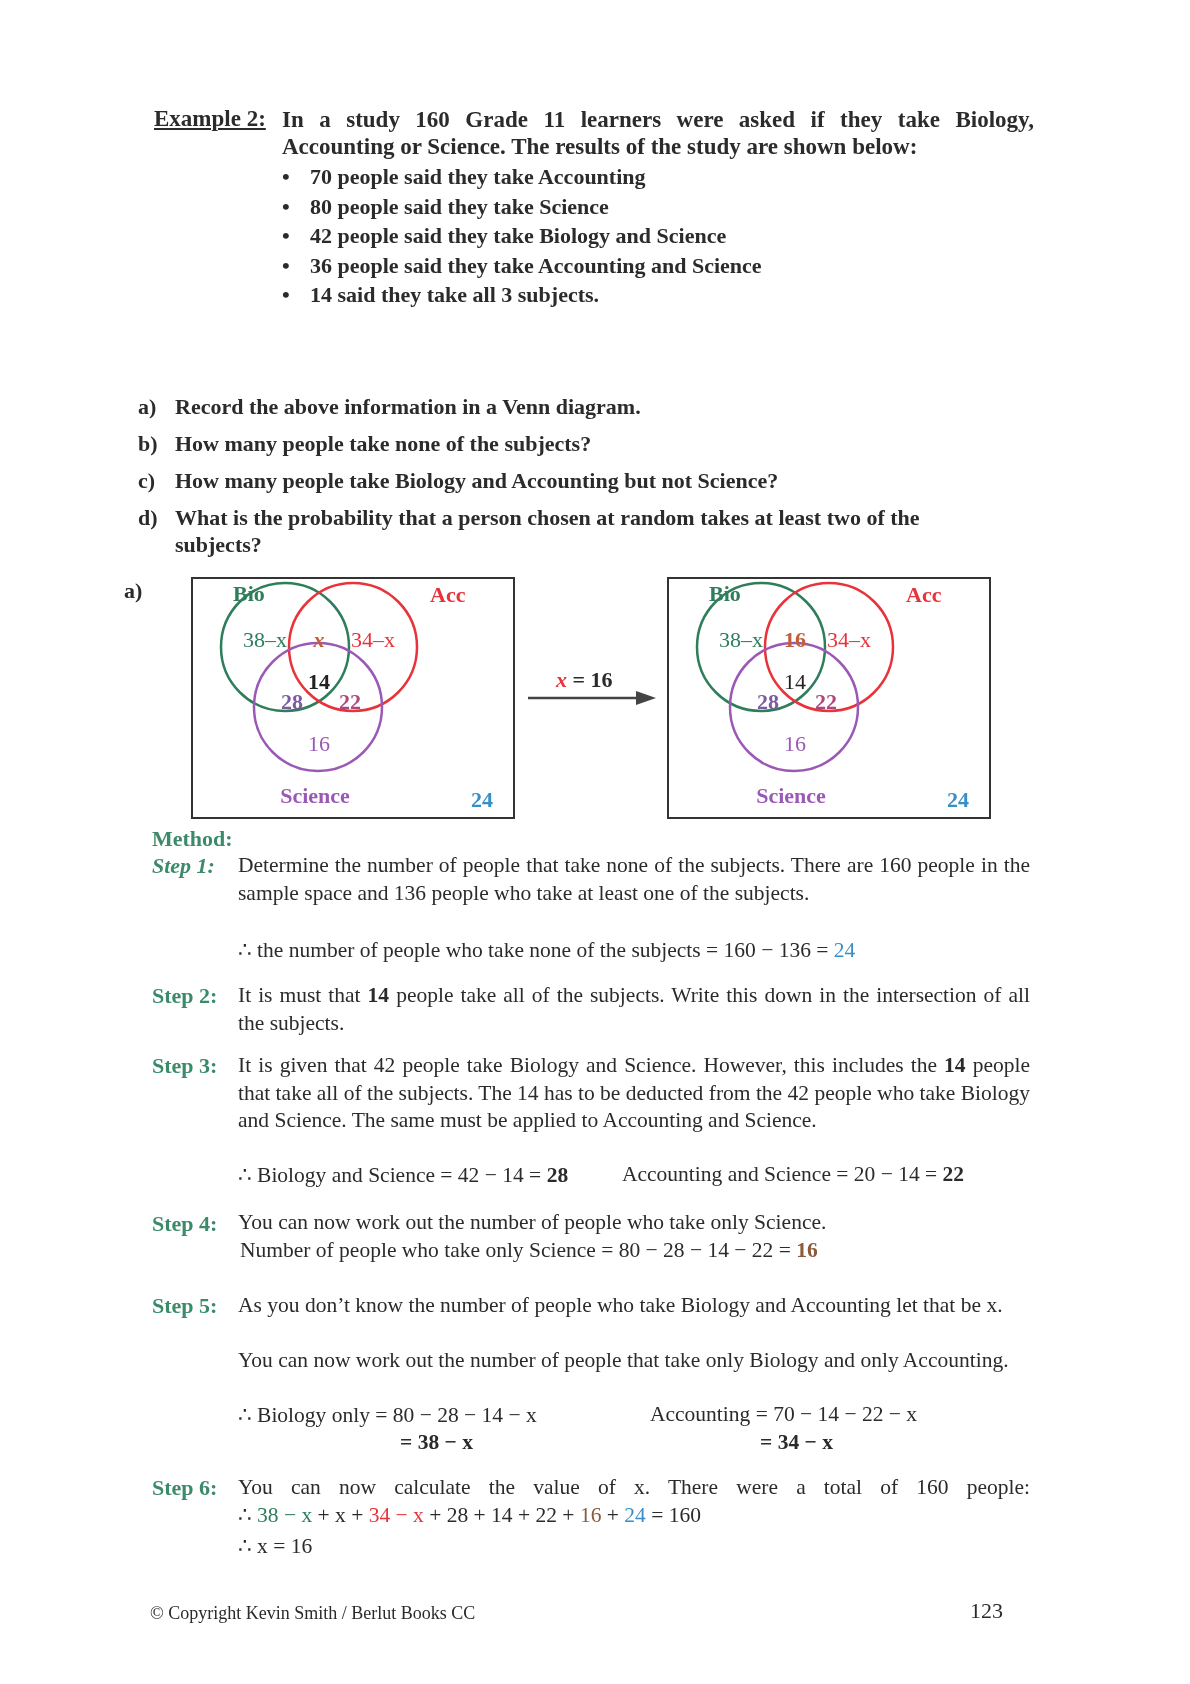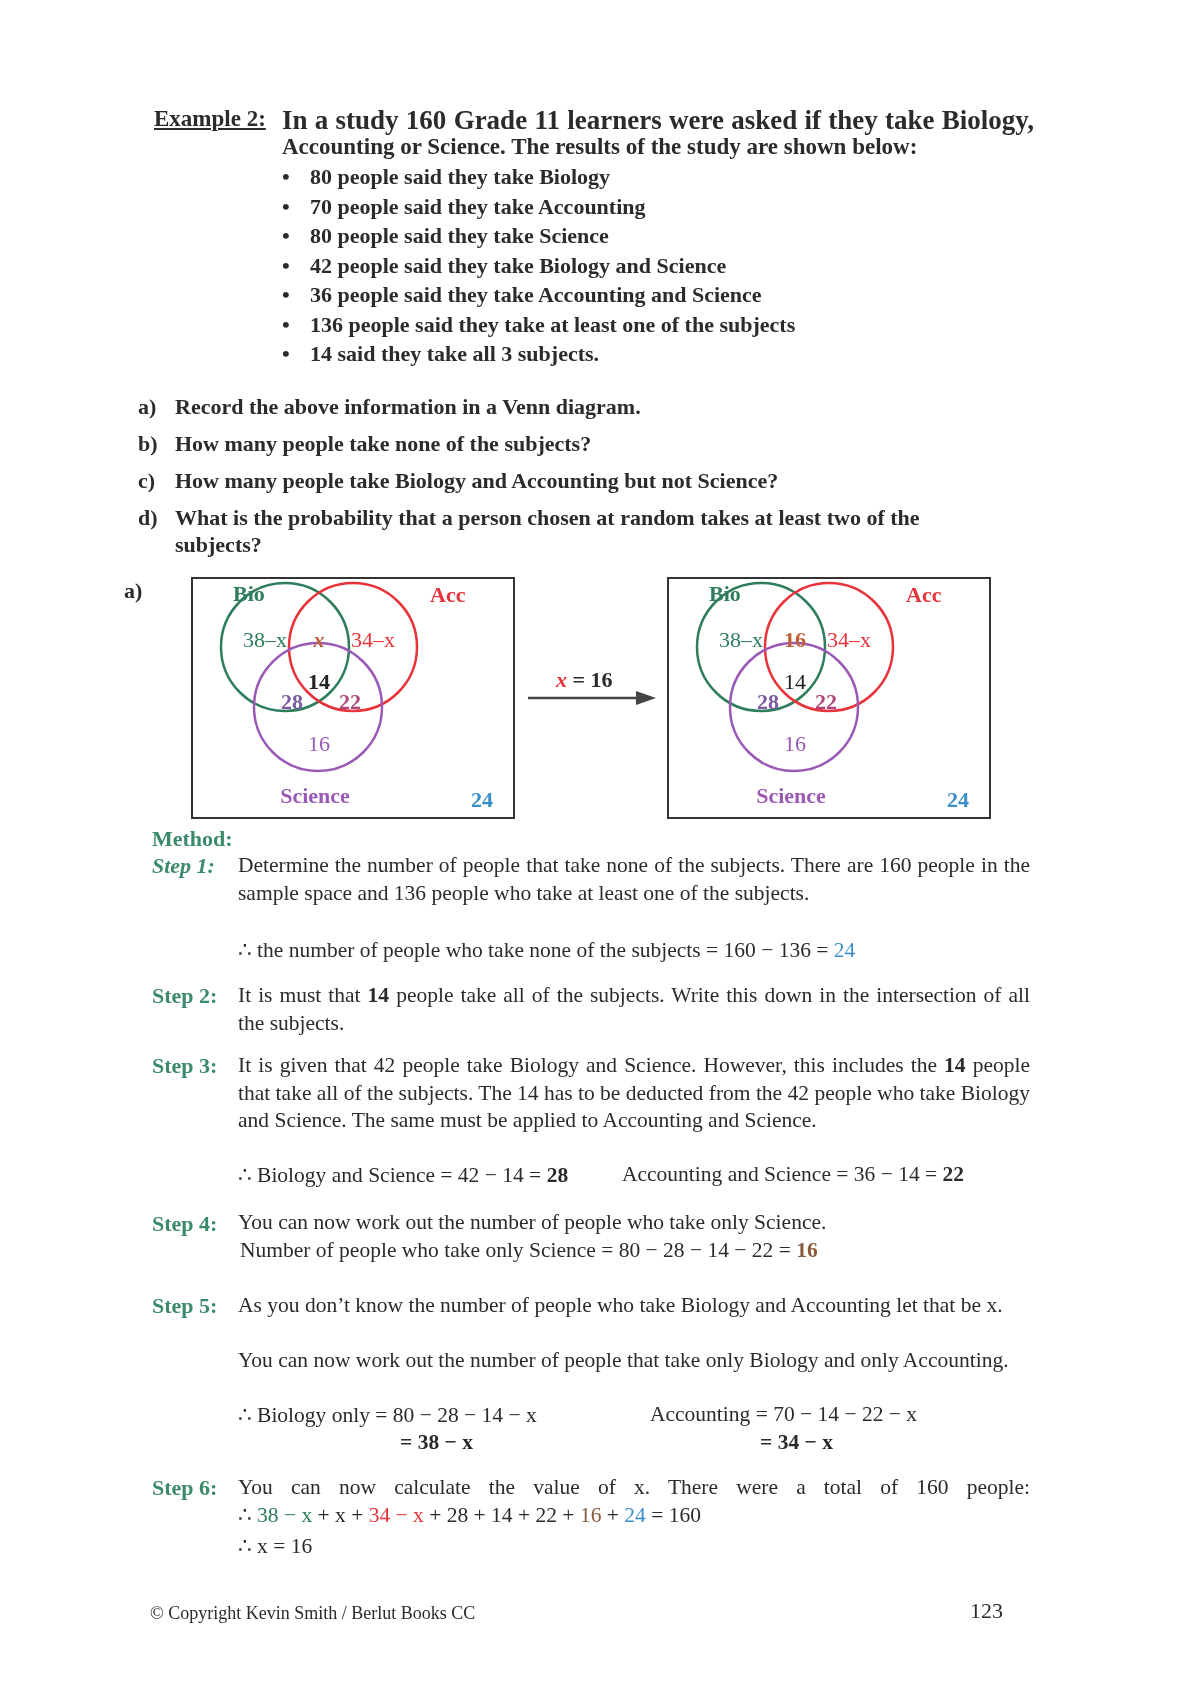--- a/index.html
+++ b/index.html
@@ -1,20 +1,20 @@
 <!DOCTYPE html>
 <html><head>
 <meta charset="utf-8">
 <style>
   html,body{margin:0;padding:0;background:#fff;}
   body{width:1190px;height:1684px;position:relative;overflow:hidden;font-family:"Liberation Serif","DejaVu Serif",serif;color:#2b2b2b;}
   .abs{position:absolute;}
   .bold{font-weight:bold;}
   .ex-label{left:154px;top:106px;font-size:23px;font-weight:bold;text-decoration:underline;}
-  .ex-text{left:282px;top:106px;width:752px;font-size:27px;font-weight:bold;line-height:28px;text-align:justify;}
+  .ex-text{left:282px;top:106px;width:752px;font-size:23px;font-weight:bold;line-height:28px;text-align:justify;}
   .ex-text2{left:282px;top:134px;font-size:23px;font-weight:bold;}
   .bullets{left:282px;top:162px;font-size:22px;font-weight:bold;margin:0;padding:0;list-style:none;}
   .bullets li{height:29.5px;line-height:29.5px;}
   .bullets li .dot{display:inline-block;width:28px;}
   .q{left:138px;font-size:22px;font-weight:bold;}
   .q .ql{display:inline-block;width:37px;}
   .q .qt{}
   .venn-label-a{left:124px;top:578px;font-size:22px;font-weight:bold;}
   .venn{border:2px solid #333;background:#fff;}
   .blue{color:#3a8ec7;}
@@ -28,26 +28,24 @@
   svg text{font-family:"Liberation Serif","DejaVu Serif",serif;}
 </style>
 </head>
 <body>
 
 <div class="abs ex-label">Example 2:</div>
 <div class="abs ex-text" style="text-align-last:justify;">In a study 160 Grade 11 learners were asked if they take Biology,</div>
 <div class="abs ex-text2">Accounting or Science. The results of the study are shown below:</div>
 
 <ul class="abs bullets">
-  <li><span class="dot">•</span><span>80 people said they take Biology</span></li>
   <li><span class="dot">•</span><span>70 people said they take Accounting</span></li>
   <li><span class="dot">•</span><span>80 people said they take Science</span></li>
   <li><span class="dot">•</span><span>42 people said they take Biology and Science</span></li>
   <li><span class="dot">•</span><span>36 people said they take Accounting and Science</span></li>
-  <li><span class="dot">•</span><span>136 people said they take at least one of the subjects</span></li>
   <li><span class="dot">•</span><span>14 said they take all 3 subjects.</span></li>
 </ul>
 
 <div class="abs q" style="top:394px;"><span class="ql">a)</span><span class="qt">Record the above information in a Venn diagram.</span></div>
 <div class="abs q" style="top:431px;"><span class="ql">b)</span><span class="qt">How many people take none of the subjects?</span></div>
 <div class="abs q" style="top:468px;"><span class="ql">c)</span><span class="qt">How many people take Biology and Accounting but not Science?</span></div>
 <div class="abs q" style="top:505px;"><span class="ql">d)</span><span class="qt">What is the probability that a person chosen at random takes at least two of the</span></div>
 <div class="abs q" style="top:532px;left:175px;">subjects?</div>
 
 <div class="abs venn-label-a">a)</div>
@@ -97,21 +95,21 @@
 <div class="abs step-label" style="top:853px;font-style:italic;">Step 1:</div>
 <div class="abs step-body" style="top:852px;">Determine the number of people that take none of the subjects. There are 160 people in the sample space and 136 people who take at least one of the subjects.</div>
 <div class="abs line" style="top:937px;"><span>∴ the number of people who take none of the subjects = 160 − 136 = </span><span class="blue">24</span></div>
 
 <div class="abs step-label" style="top:983px;">Step 2:</div>
 <div class="abs step-body" style="top:982px;"><span>It is must that </span><b>14</b><span> people take all of the subjects. Write this down in the intersection of all the subjects.</span></div>
 
 <div class="abs step-label" style="top:1053px;">Step 3:</div>
 <div class="abs step-body" style="top:1052px;"><span>It is given that 42 people take Biology and Science. However, this includes the </span><b>14</b><span> people that take all of the subjects. The 14 has to be deducted from the 42 people who take Biology and Science. The same must be applied to Accounting and Science.</span></div>
 <div class="abs line" style="top:1162px;"><span>∴ Biology and Science = 42 − 14 = </span><b>28</b></div>
-<div class="abs line" style="top:1162px;left:622px;"><span>Accounting and Science = 36 − 14 = </span><b>22</b></div>
+<div class="abs line" style="top:1162px;left:622px;"><span>Accounting and Science = 20 − 14 = </span><b>22</b></div>
 
 <div class="abs step-label" style="top:1211px;">Step 4:</div>
 <div class="abs line" style="top:1210px;">You can now work out the number of people who take only Science.</div>
 <div class="abs line" style="top:1238px;left:240px;"><span>Number of people who take only Science = 80 − 28 − 14 − 22 = </span><b class="brown">16</b></div>
 
 <div class="abs step-label" style="top:1293px;">Step 5:</div>
 <div class="abs step-body" style="top:1292px;width:820px;">As you don’t know the number of people who take Biology and Accounting let that be x.</div>
 <div class="abs step-body" style="top:1347px;">You can now work out the number of people that take only Biology and only Accounting.</div>
 <div class="abs line" style="top:1402px;">∴ Biology only = 80 − 28 − 14 − x</div>
 <div class="abs line bold" style="top:1430px;left:400px;">= 38 − x</div>

